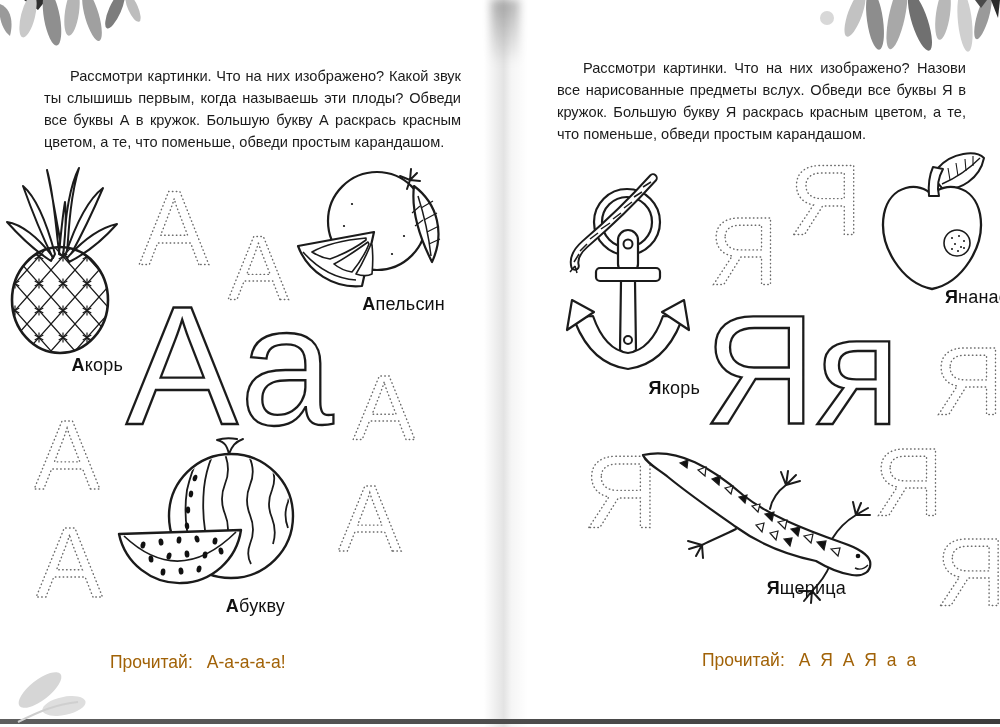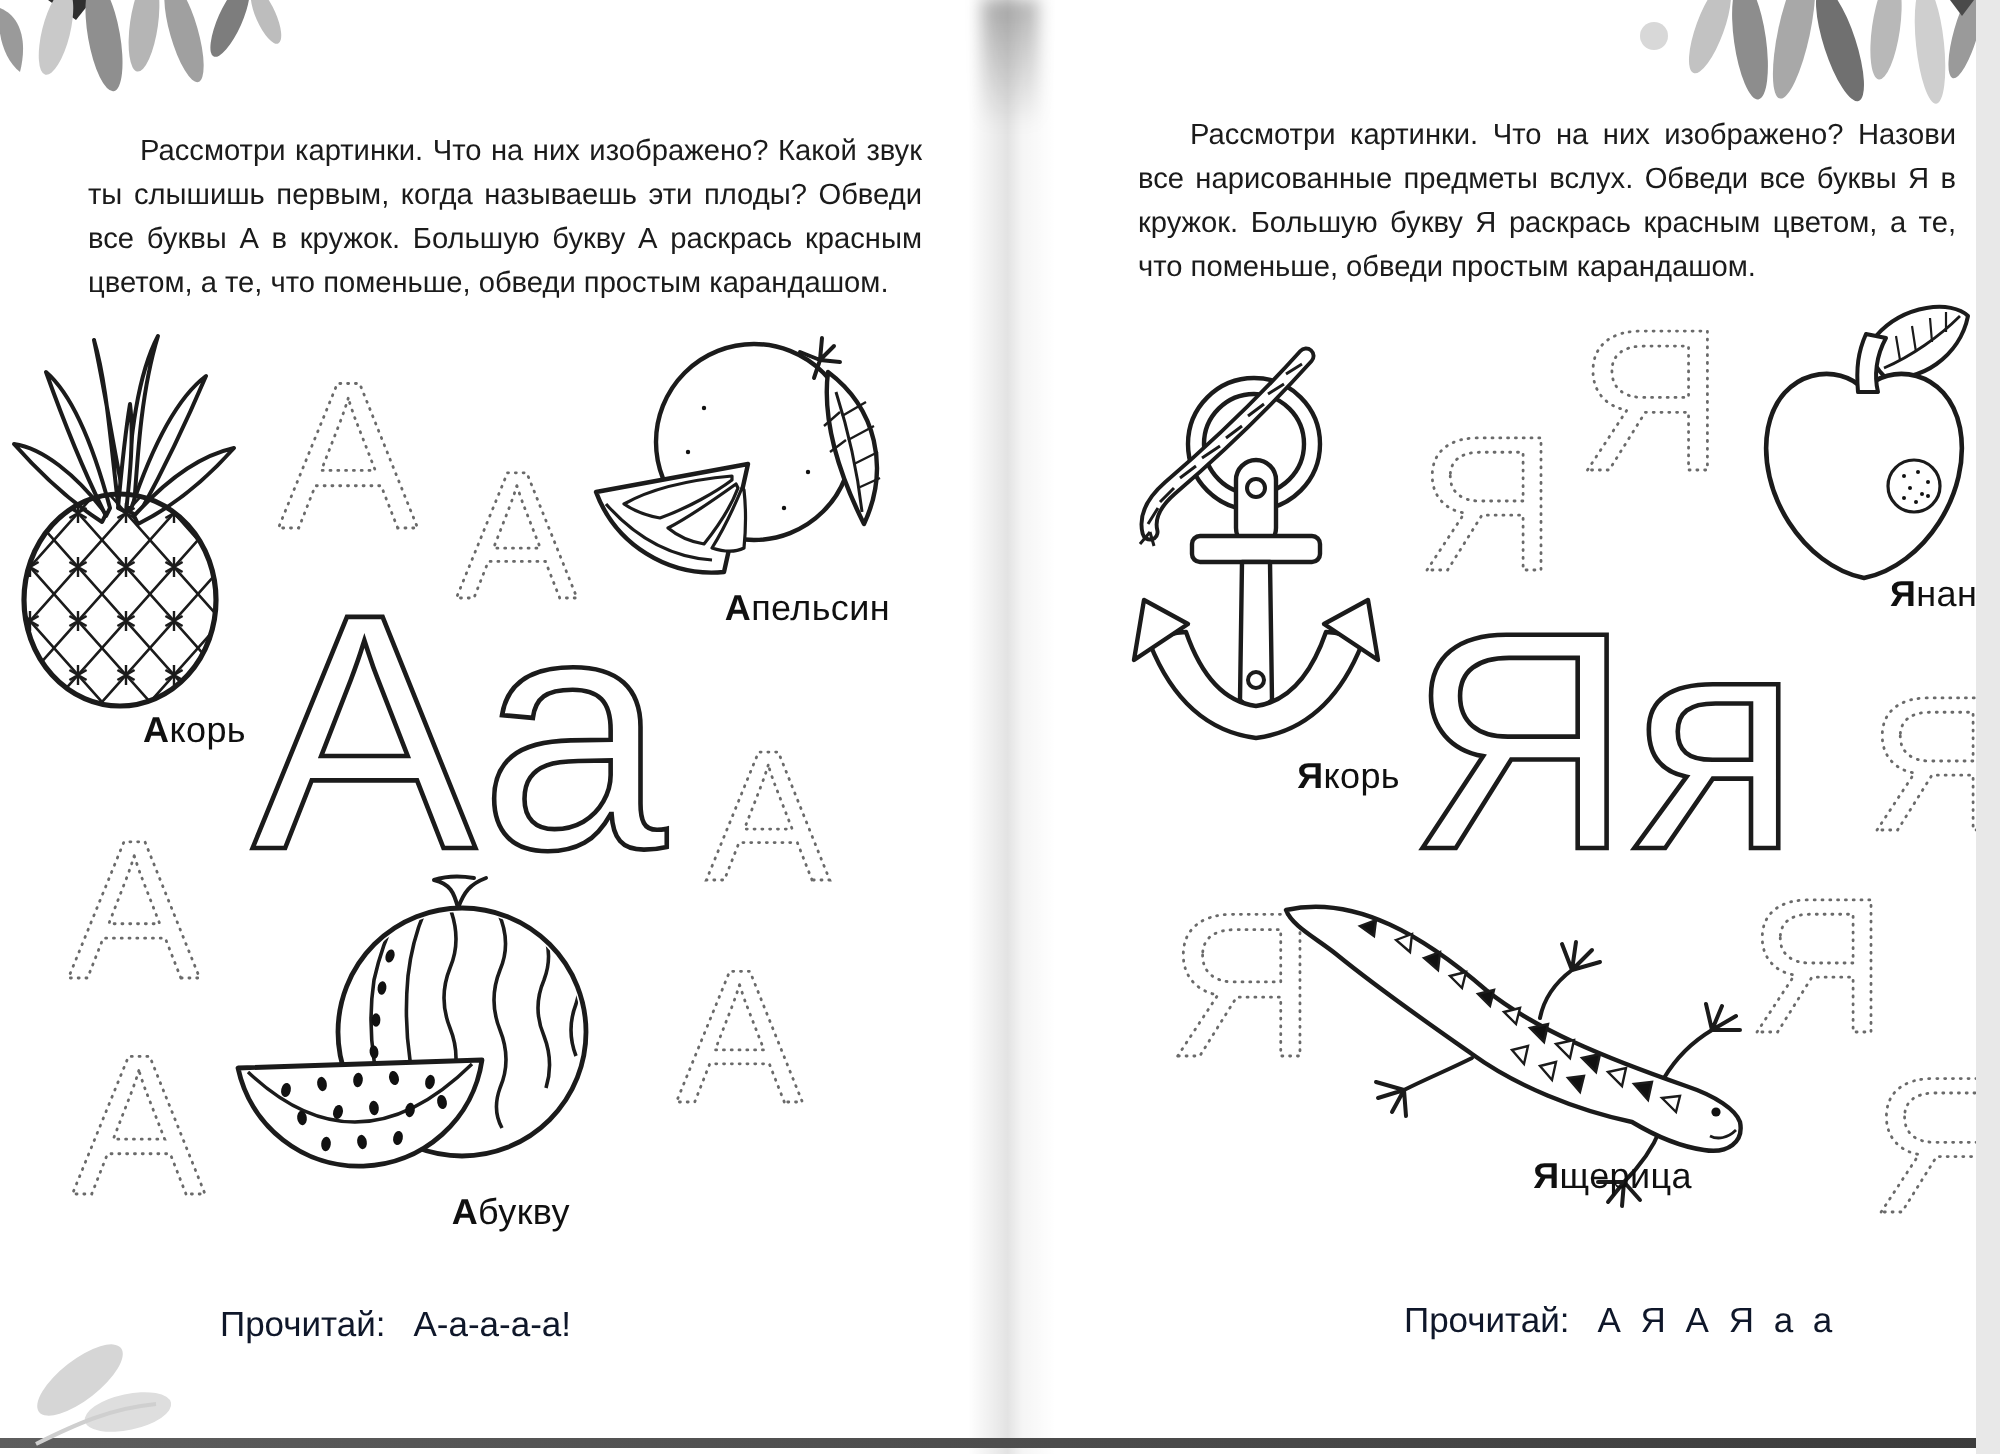--- a/index.html
+++ b/index.html
@@ -1,23 +1,23 @@
 <!DOCTYPE html>
 <html><head>
 <meta charset="utf-8">
 <style>
   html,body{margin:0;padding:0;background:#e8e8e8;}
   .spread{position:relative;width:988px;height:727px;background:#ffffff;overflow:hidden;
-          font-family:"Liberation Sans",sans-serif;color:#1d1d1d;}
+          font-family:"Liberation Sans",sans-serif;color:#1d1d1d;padding-left:12px;}
   section{position:static;}
   .instr{position:absolute;font-size:14.6px;line-height:1.52;text-align:justify;
          text-indent:26px;color:#1b1b1b;}
   .caption{position:absolute;font-size:18px;text-align:right;color:#101010;letter-spacing:.2px;}
   .caption b{font-weight:700;}
-  .readline{position:absolute;font-size:17.5px;color:#0f172a;}
+  .readline{position:absolute;font-size:17.5px;color:#a16207;}
   .readline .rtext{margin-left:14px;word-spacing:5px;}
   .illus{position:absolute;overflow:visible;}
   .trace{position:absolute;overflow:visible;}
   .trace text{fill:none;stroke:#6a6a6a;stroke-width:1.4;stroke-dasharray:.5 3.4;
               stroke-linecap:round;font-family:"Liberation Sans",sans-serif;}
   .bigl{position:absolute;overflow:visible;}
   .bigl text{fill:#ffffff;stroke:#1b1b1b;stroke-width:2.3;font-family:"Liberation Sans",sans-serif;}
   .gutter{position:absolute;left:484px;top:0;width:44px;height:727px;
           background:linear-gradient(90deg,rgba(0,0,0,0),rgba(0,0,0,.11) 45%,rgba(0,0,0,.04) 62%,rgba(0,0,0,0));}
   .gutter-top{position:absolute;left:491px;top:0;width:28px;height:64px;
@@ -189,21 +189,21 @@
       <b>А</b><span>букву</span>
     </div>
 
     <div class="readline" style="left:110px;top:652px">
       <span>Прочитай:</span><span class="rtext">А-а-а-а-а!</span>
     </div>
   </section>
 
   <section>
 
-    <p class="instr" style="left:569px;top:42px;width:409px">Рассмотри картинки. Что на них изображено? Назови все нарисованные предметы вслух. Обведи все буквы Я в кружок. Большую букву Я раскрась красным цветом, а те, что поменьше, обведи простым карандашом.</p>
+    <p class="instr" style="left:557px;top:42px;width:409px">Рассмотри картинки. Что на них изображено? Назови все нарисованные предметы вслух. Обведи все буквы Я в кружок. Большую букву Я раскрась красным цветом, а те, что поменьше, обведи простым карандашом.</p>
 
     <svg class="trace" style="left:788px;top:161px" width="80" height="80">
       <text x="1" y="74" font-size="101">Я</text>
       </svg>
     <svg class="trace" style="left:708px;top:215px" width="78" height="78">
       <text x="1" y="70" font-size="96">Я</text>
       </svg>
     <svg class="trace" style="left:933px;top:345px" width="78" height="78">
       <text x="1" y="70" font-size="96">Я</text>
       </svg>

